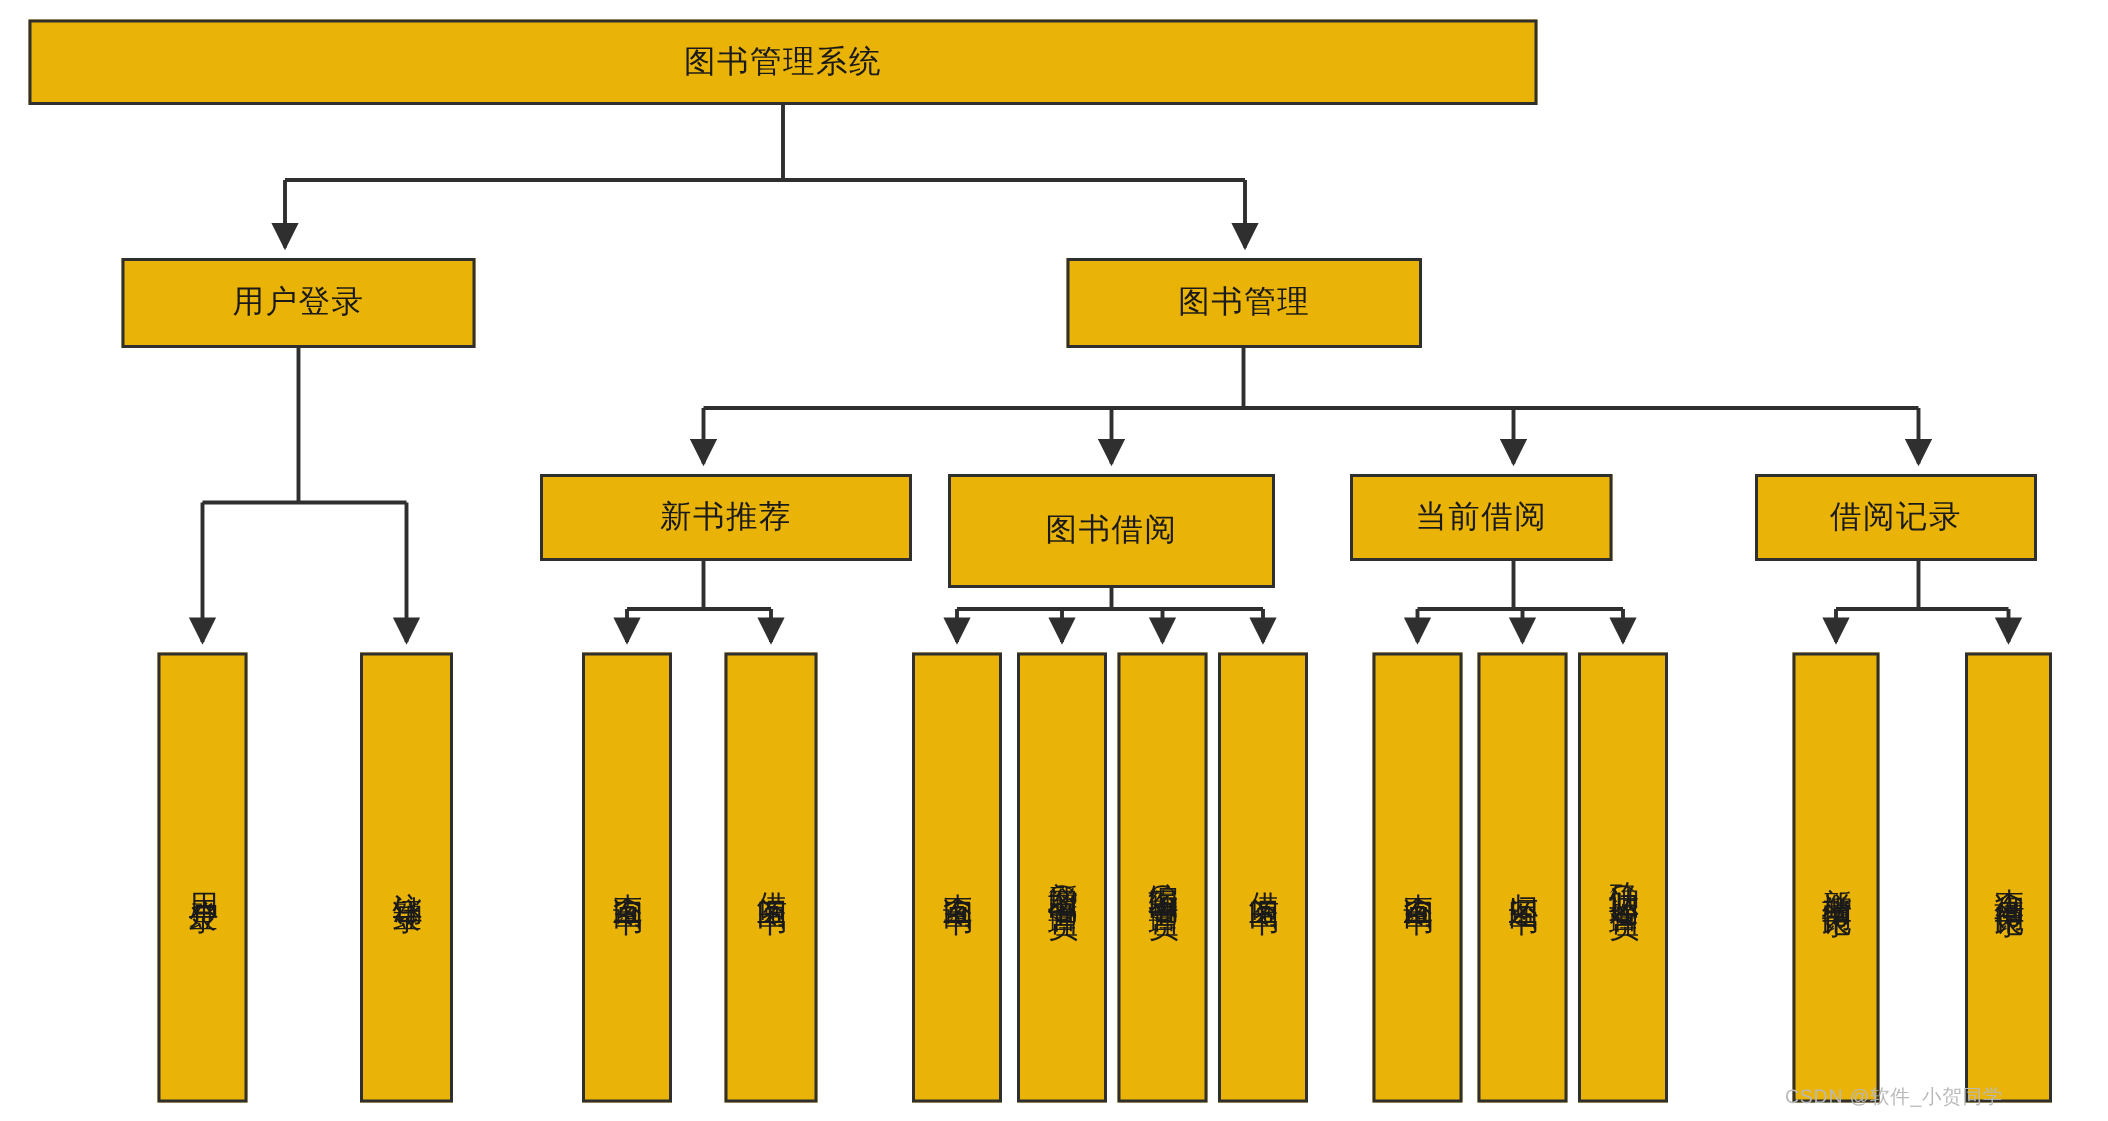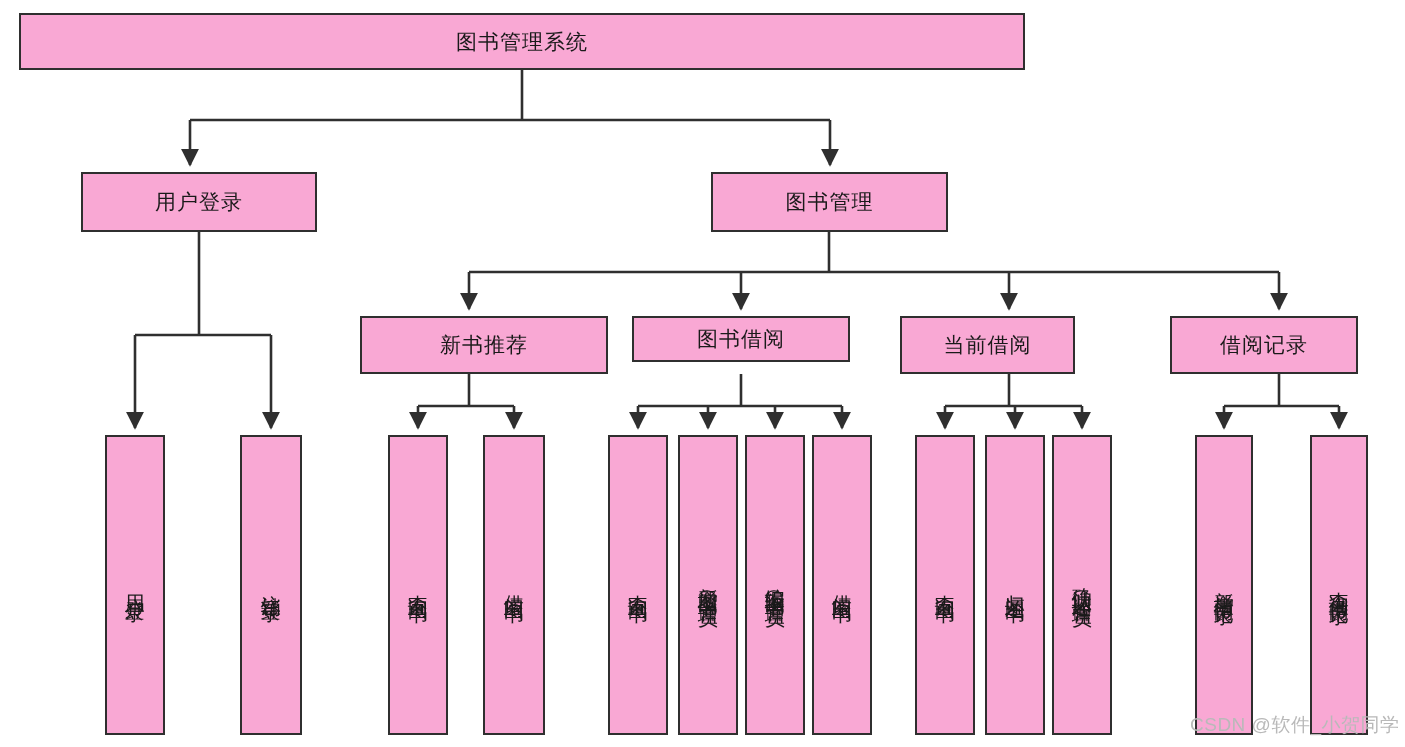--- a/index.html
+++ b/index.html
@@ -22,21 +22,21 @@
     position: absolute;
     left: 0;
     top: 0;
     width: 1405px;
     height: 747px;
     pointer-events: none;
   }
   .node {
     position: absolute;
     box-sizing: border-box;
-    background: #f9a8d4;
+    background: #eab308;
     border: 2px solid #2f2f2f;
     display: flex;
     align-items: center;
     justify-content: center;
     color: #1a1a1a;
     text-align: center;
   }
   .node.horiz {
     font-size: 21px;
     letter-spacing: 1px;
@@ -50,24 +50,25 @@
     writing-mode: vertical-rl;
     text-orientation: upright;
     line-height: 1.22;
     letter-spacing: 3px;
     white-space: nowrap;
     display: block;
   }
   .watermark {
     position: absolute;
     color: #b9b9b9;
-    font-size: 19px;
+    font-size: 13px;
     letter-spacing: 0.5px;
     white-space: nowrap;
     user-select: none;
+    margin-top: 10px;
   }
 </style>
 </head>
 <body>
 
 <div id="canvas">
 
   <svg id="wires" viewBox="0 0 1405 747" xmlns="http://www.w3.org/2000/svg">
     <defs>
       <marker id="arrow" viewBox="0 0 10 10" refX="9" refY="5" markerWidth="7" markerHeight="7" orient="auto-start-reverse">
@@ -125,21 +126,21 @@
   <div class="node horiz" style="left:81px; top:172px; width:236px; height:60px;">
     <span>用户登录</span>
   </div>
   <div class="node horiz" style="left:711px; top:172px; width:237px; height:60px;">
     <span>图书管理</span>
   </div>
 
   <div class="node horiz" style="left:360px; top:316px; width:248px; height:58px;">
     <span>新书推荐</span>
   </div>
-  <div class="node horiz" style="left:632px; top:316px; width:218px; height:46px;">
+  <div class="node horiz" style="left:632px; top:316px; width:218px; height:76px;">
     <span>图书借阅</span>
   </div>
   <div class="node horiz" style="left:900px; top:316px; width:175px; height:58px;">
     <span>当前借阅</span>
   </div>
   <div class="node horiz" style="left:1170px; top:316px; width:188px; height:58px;">
     <span>借阅记录</span>
   </div>
 
   <div class="node vert" style="left:105px; top:435px; width:60px; height:300px;">

